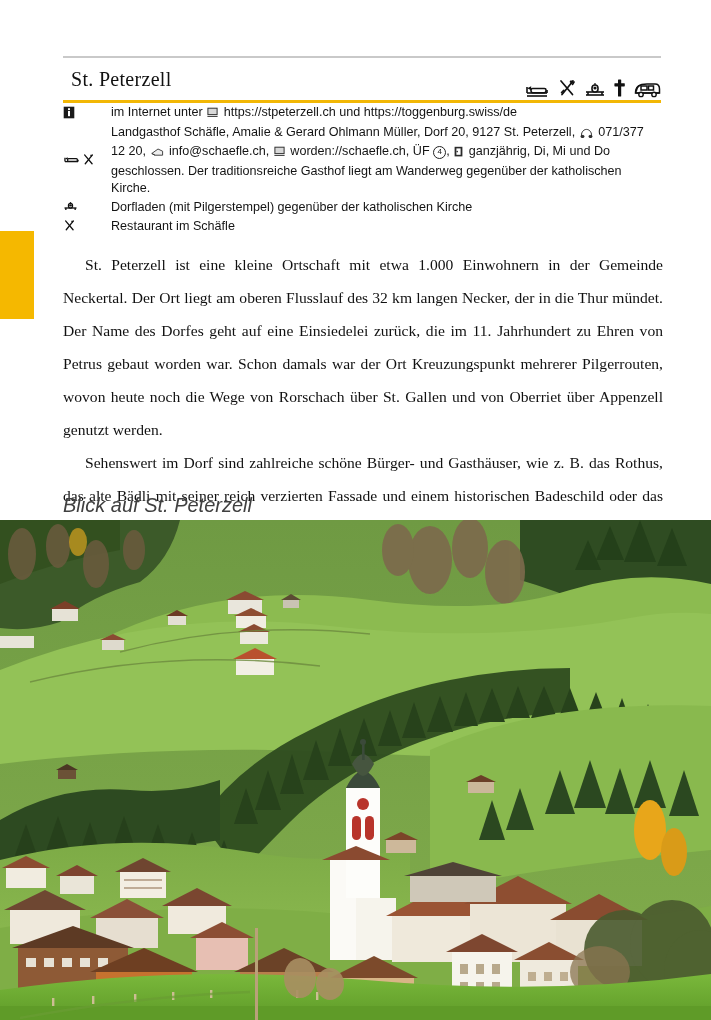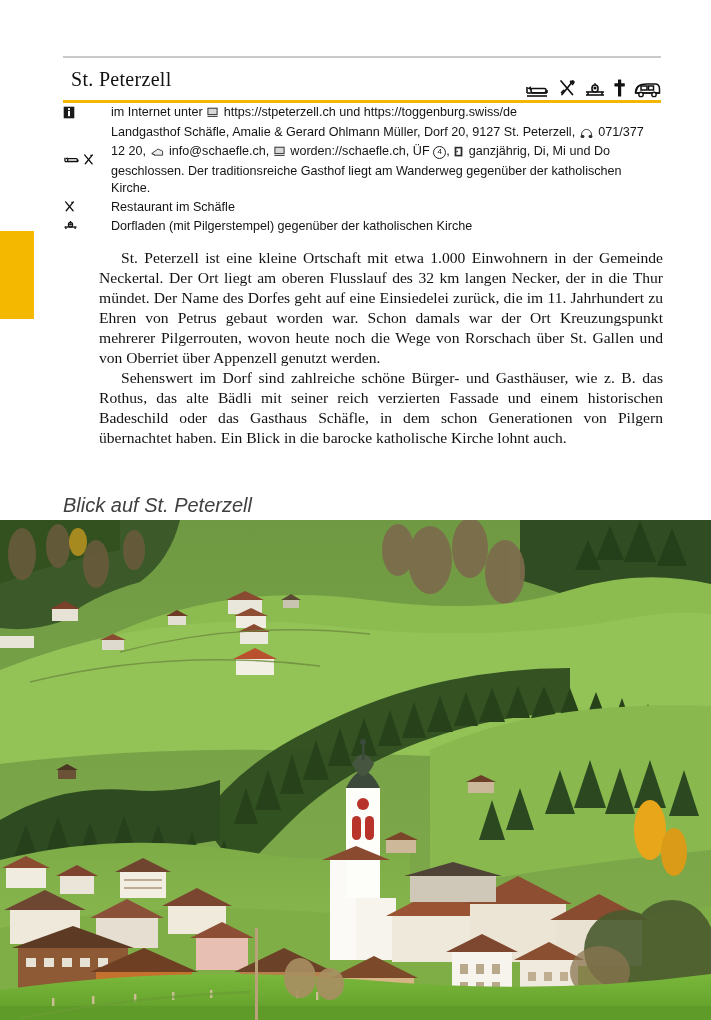--- a/index.html
+++ b/index.html
@@ -64,22 +64,22 @@
   }
 
   
   .thumbtab{
     position:absolute;left:0;top:231px;width:34px;height:88px;background:#f5b800;
   }
 
   
   .bodytext{
     position:absolute;left:63px;right:48px;top:248px;
-    font-family:"Liberation Serif",serif;font-size:15.6px;line-height:20px;
-    text-align:justify;color:#111;margin-left:36px;
+    font-family:"Liberation Serif",serif;font-size:15.6px;line-height:33px;
+    text-align:justify;color:#111;
   }
   .bodytext p{margin:0;text-indent:22px;}
   .bodytext p + p{margin-top:0px;}
 
   .caption{
     position:absolute;left:63px;top:494px;
     font-family:"Liberation Sans",sans-serif;font-style:italic;font-size:20px;color:#404040;
   }
 
   
@@ -249,51 +249,51 @@
             </svg>
         </span>
         <span>ganzjährig, Di, Mi und Do geschlossen.</span>
         <span>Der traditionsreiche Gasthof liegt am Wanderweg gegenüber der katholischen Kirche.</span>
       </div>
     </div>
 
     <div class="irow">
       <div class="gutter">
         <span class="ico">
-          <svg width="13" height="13" viewBox="0 0 20 20">
-              <g stroke="#111" stroke-width="2" fill="none" stroke-linecap="round">
-            <path d="M4 3 L15.5 16.5"></path>
-                <path d="M16 3 L5 16.5"></path>
-              </g>
-            <path d="M13.6 2.2 l2.6 1.4 -1.1 1.9 -2.6 -1.4z" fill="#111"></path>
-            </svg>
-        </span>
-      </div>
-      <div class="body">
-        <span>Restaurant im</span>
-        <b>Schäfle</b>
-      </div>
-    </div>
-
-    <div class="irow">
-      <div class="gutter">
-        <span class="ico">
           <svg width="15" height="12" viewBox="0 0 22 18">
               <g stroke="#111" stroke-width="2" fill="none">
             <path d="M2 12h18"></path>
                 <path d="M4 12v3"></path>
                 <path d="M18 12v3"></path>
             <rect x="8" y="5" width="6" height="7" rx="3" fill="#fff"></rect>
             <path d="M11 3.2v1.6"></path>
               </g>
             <circle cx="11" cy="8" r="1.8" fill="#111"></circle>
             </svg>
         </span>
       </div>
       <div class="body">Dorfladen (mit Pilgerstempel) gegenüber der katholischen Kirche</div>
+    </div>
+
+    <div class="irow">
+      <div class="gutter">
+        <span class="ico">
+          <svg width="13" height="13" viewBox="0 0 20 20">
+              <g stroke="#111" stroke-width="2" fill="none" stroke-linecap="round">
+            <path d="M4 3 L15.5 16.5"></path>
+                <path d="M16 3 L5 16.5"></path>
+              </g>
+            <path d="M13.6 2.2 l2.6 1.4 -1.1 1.9 -2.6 -1.4z" fill="#111"></path>
+            </svg>
+        </span>
+      </div>
+      <div class="body">
+        <span>Restaurant im</span>
+        <b>Schäfle</b>
+      </div>
     </div>
 
   </div>
 
   <div class="thumbtab"></div>
 
   <div class="bodytext">
     <p>St. Peterzell ist eine kleine Ortschaft mit etwa 1.000 Einwohnern in der Gemeinde Neckertal. Der Ort liegt am oberen Flusslauf des 32 km langen Necker, der in die Thur mündet. Der Name des Dorfes geht auf eine Einsiedelei zurück, die im 11. Jahrhundert zu Ehren von Petrus gebaut worden war. Schon damals war der Ort Kreuzungspunkt mehrerer Pilgerrouten, wovon heute noch die Wege von Rorschach über St. Gallen und von Oberriet über Appenzell genutzt werden.</p>
     <p>Sehenswert im Dorf sind zahlreiche schöne Bürger- und Gasthäuser, wie z. B. das Rothus, das alte Bädli mit seiner reich verzierten Fassade und einem historischen Badeschild oder das Gasthaus Schäfle, in dem schon Generationen von Pilgern übernachtet haben. Ein Blick in die barocke katholische Kirche lohnt auch.</p>
   </div>

